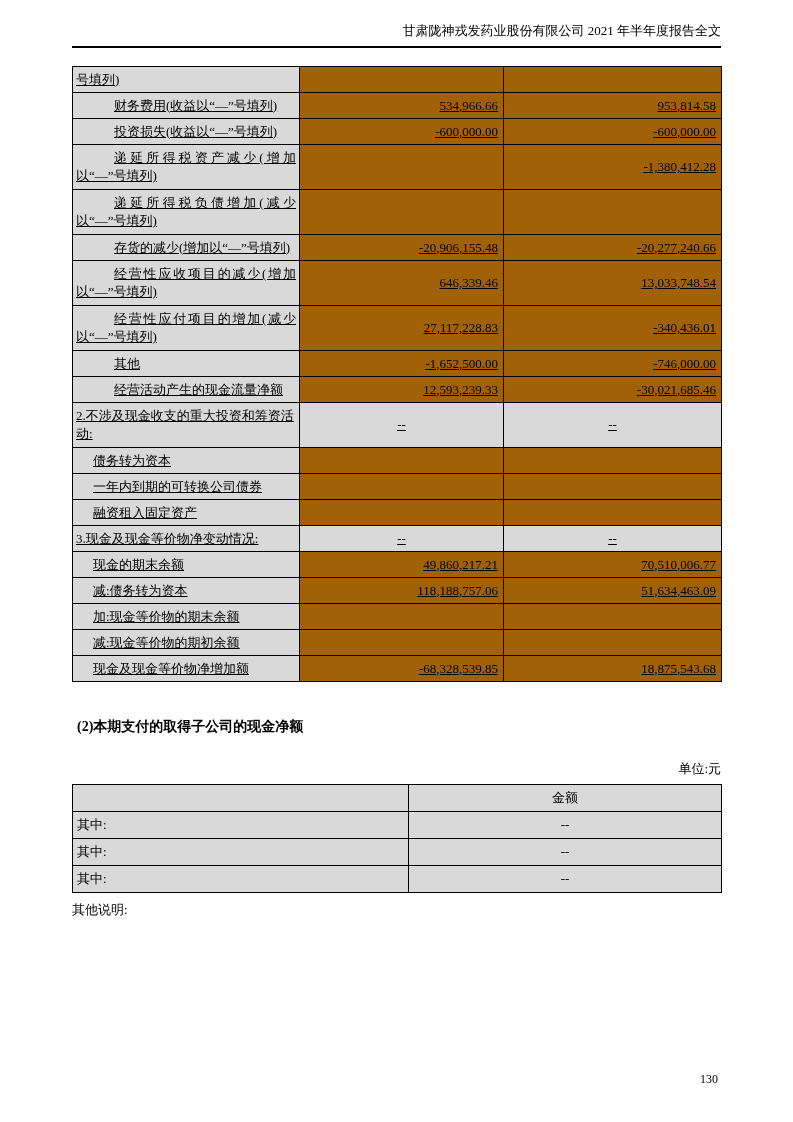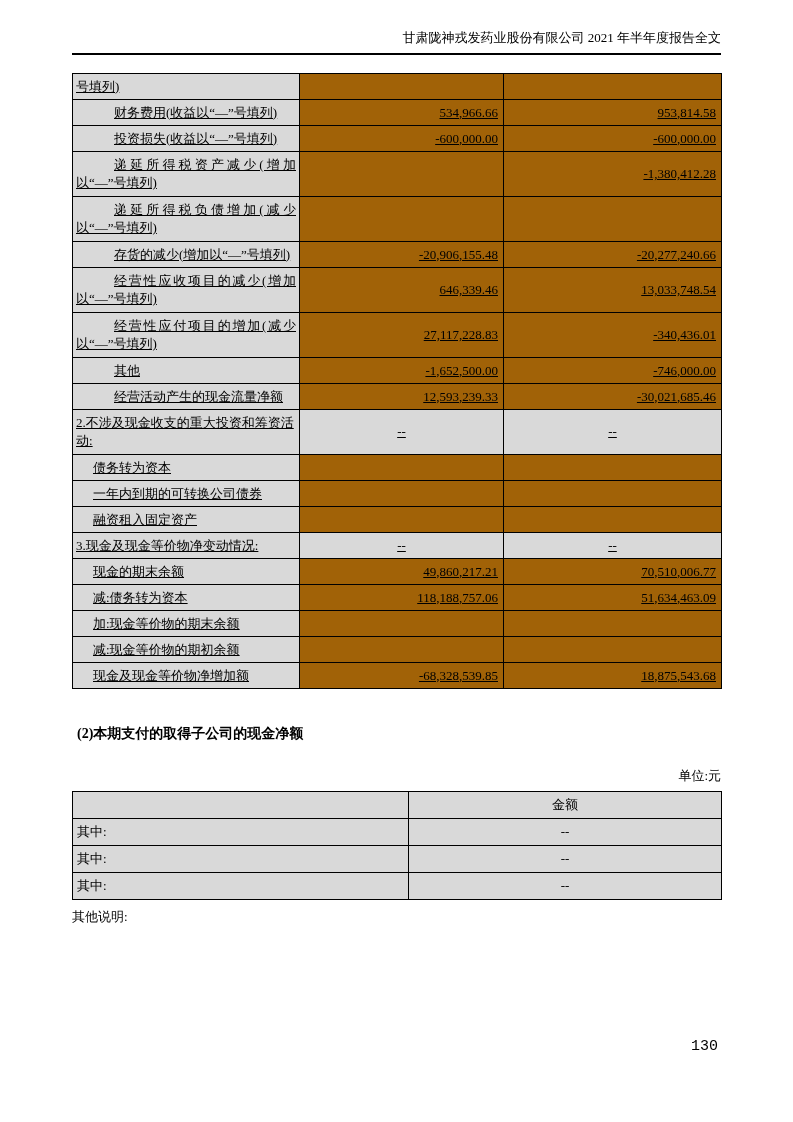--- a/index.html
+++ b/index.html
@@ -4,21 +4,21 @@
 <style>
   * { margin: 0; padding: 0; box-sizing: border-box; }
   html, body { background: #ffffff; }
   .page {
     position: relative;
     width: 793px;
     height: 1122px;
     background: #ffffff;
     color: #000000;
     font-family: "Liberation Serif", "DejaVu Serif", serif;
-    padding: 29px 72px 0 72px;
+    padding: 22px 72px 0 72px;
     overflow: hidden;
   }
   .doc-header {
     text-align: right;
     font-size: 13px;
     line-height: 17px;
     padding-bottom: 7px;
     border-bottom: 2px solid #000000;
   }
   table.cf-table {
@@ -79,24 +79,23 @@
     padding: 2px 4px;
     line-height: 18px;
   }
   table.sub-table td.center { text-align: center; }
   .note {
     margin-top: 8px;
     font-size: 13px;
   }
   .page-number {
     position: absolute;
-    top: 1038px;
+    top: 1072px;
     right: 75px;
-    font-size: 15px;
-    font-family: Liberation Mono, monospace;
+    font-size: 12px;
   }
 </style>
 </head>
 <body>
 
 <div class="page">
 
   <div class="doc-header">
     <span>甘肃陇神戎发药业股份有限公司 2021 年半年度报告全文</span>
   </div>

